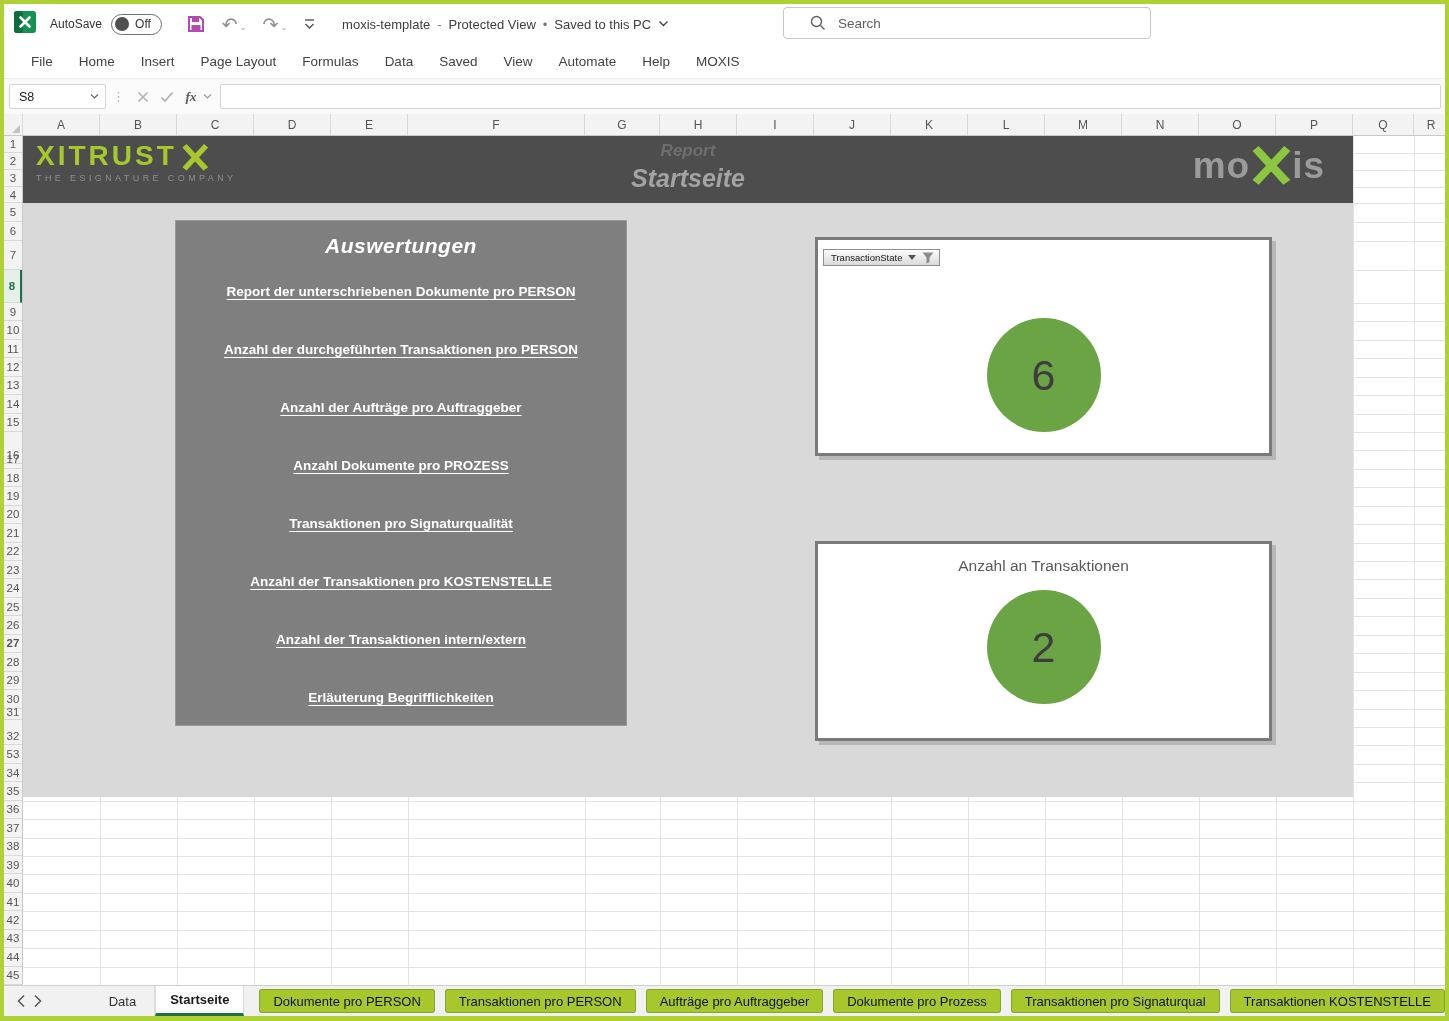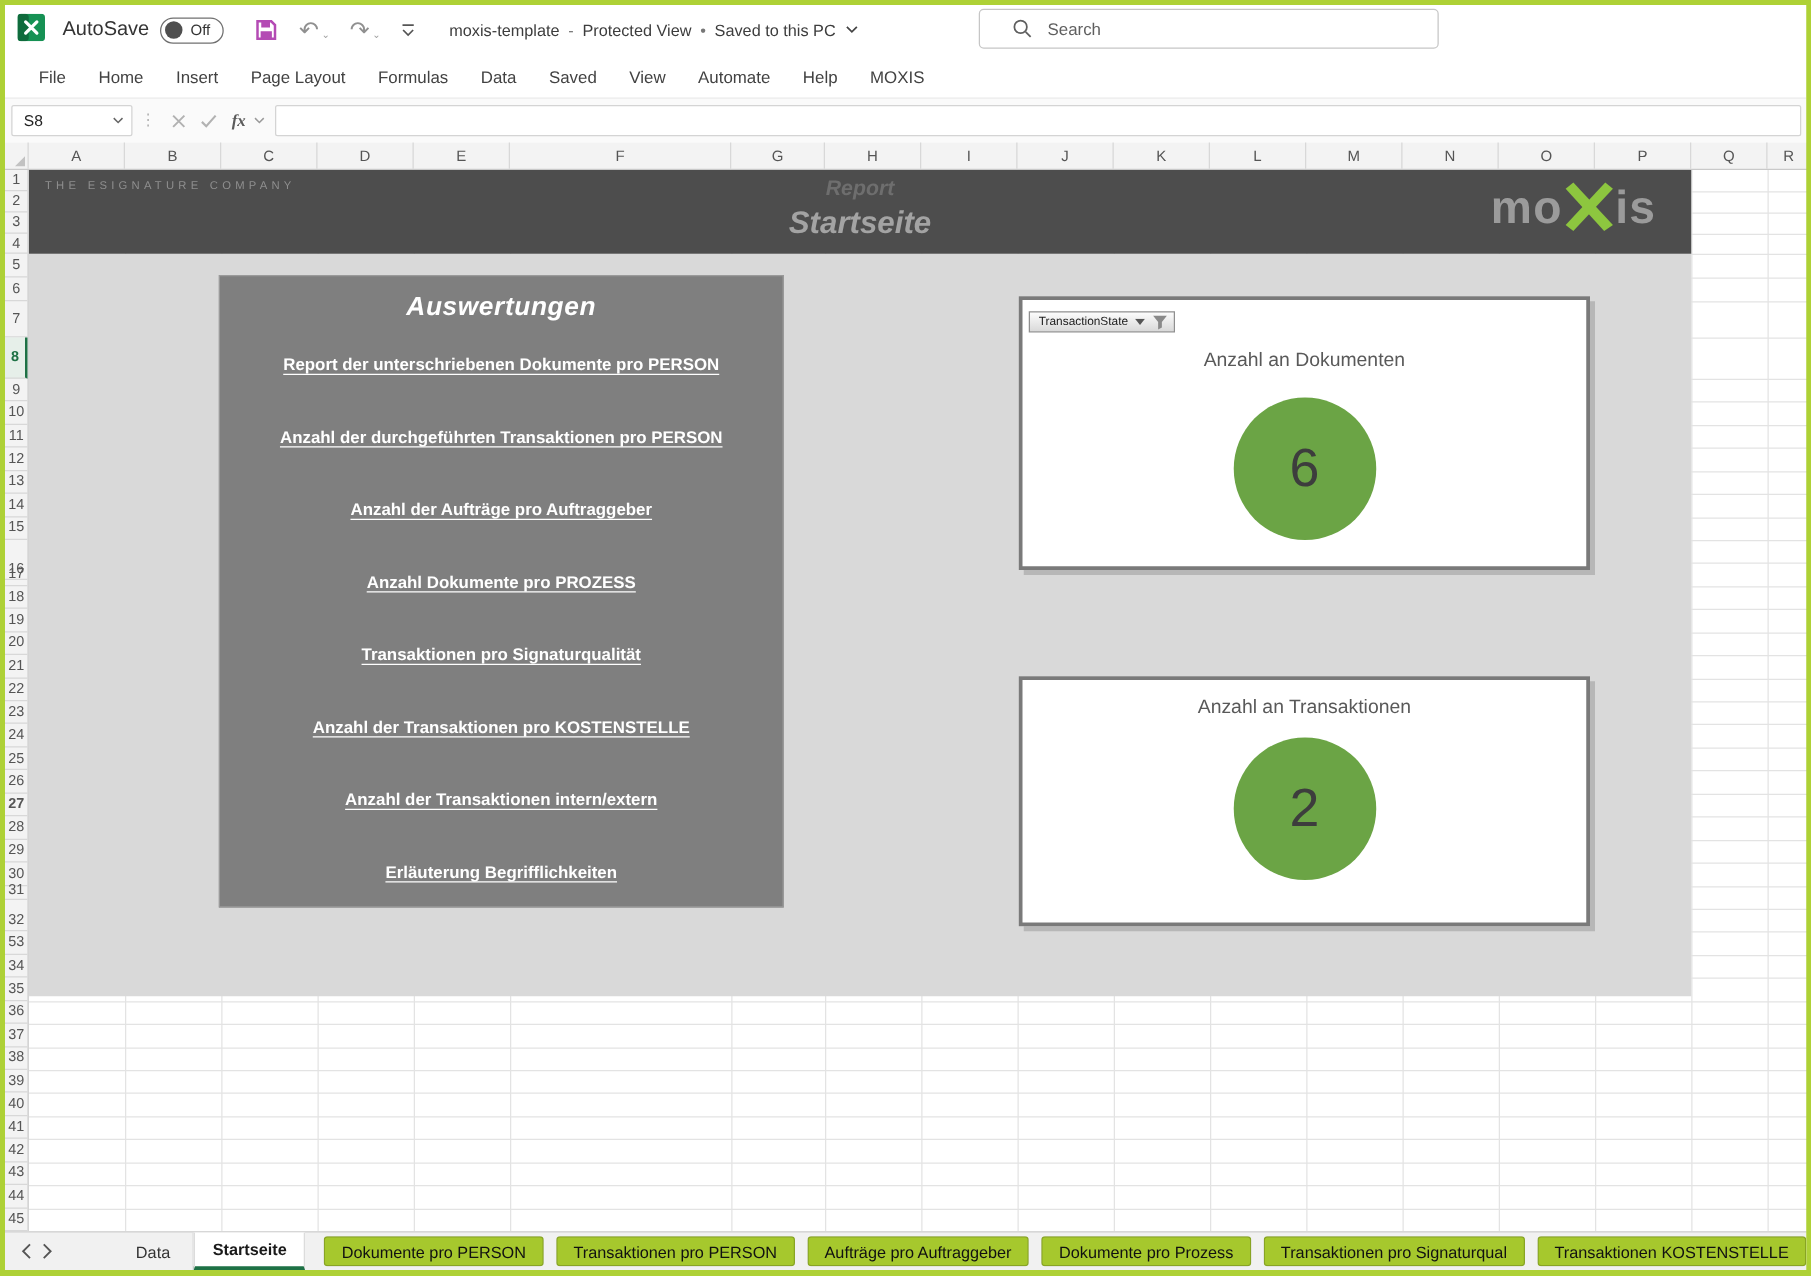--- a/index.html
+++ b/index.html
@@ -14,21 +14,21 @@
 
   .strip{position:absolute; background:var(--window-green); z-index:60;}
   .strip.top{left:0;top:0;right:0;height:4px;}
   .strip.left{left:0;top:0;bottom:0;width:4px;}
   .strip.right{right:0;top:0;bottom:0;width:4px;}
   .strip.bottom{left:0;bottom:0;right:0;height:5px;}
 
   
   .titlebar{position:absolute;left:4px;top:4px;right:4px;height:40px;background:#fff;display:flex;align-items:center;}
   .excel-icon{margin-left:10px;}
-  .autosave-label{margin-left:14px;font-size:16px;color:#333;}
+  .autosave-label{margin-left:14px;font-size:12px;color:#333;}
   .autosave-toggle{margin-left:9px;height:21px;border:1px solid #707070;border-radius:11px;display:flex;align-items:center;padding:0 10px 0 3px;gap:6px;cursor:pointer;}
   .autosave-knob{width:14px;height:14px;border-radius:50%;background:#4f4f4f;}
   .autosave-state{font-size:12px;color:#333;}
   .qat-btn{margin-left:16px;display:flex;align-items:flex-end;gap:2px;color:#909090;}
   .qat-btn .arrow{font-size:19px;line-height:19px;font-family:"DejaVu Sans",sans-serif;}
   .qat-btn .mini{font-size:8px;color:#a0a0a0;transform:translateY(-2px);}
   .doc-title-group{margin-left:26px;display:flex;align-items:center;gap:7px;font-size:13px;color:#3d3d3d;white-space:nowrap;}
   .doc-sep{color:#777;}
   .searchbox{position:absolute;left:779px;top:3px;width:368px;height:32px;background:#fff;border:1px solid #c6c6c6;border-radius:4px;display:flex;align-items:center;padding-left:26px;gap:12px;}
   .searchbox input{border:none;outline:none;font-size:13.5px;color:#333;width:260px;font-family:"Liberation Sans",sans-serif;background:transparent;}
@@ -267,20 +267,27 @@
       <div class="hline" style="top: 775px;"></div>
       <div class="hline" style="top: 794px;"></div>
       <div class="hline" style="top: 812px;"></div>
       <div class="hline" style="top: 831px;"></div>
       <div class="hline" style="top: 849px;"></div>
     </div>
   <div class="gray-region"></div>
 
   <div class="dark-band">
     <div class="xitrust">
+      <div class="xitrust-row">
+        <span class="xitrust-text">XITRUST</span>
+        <svg width="32" height="30" viewBox="0 0 100 100" style="margin-left:2px;">
+          <polygon points="8,18 22,7 94,84 78,95" fill="var(--brand-green)"></polygon>
+          <polygon points="80,7 94,18 22,95 8,84" fill="var(--brand-green)"></polygon>
+        </svg>
+      </div>
       <div class="xitrust-tag">THE ESIGNATURE COMPANY</div>
     </div>
     <div class="band-titles">
       <div class="report-label">Report</div>
       <div class="page-title">Startseite</div>
     </div>
     <div class="moxis">
       <span>mo</span>
       <svg width="52" height="44" viewBox="0 0 100 100">
         <polygon points="8,18 22,7 94,84 78,95" fill="#8dc63f"></polygon>
@@ -323,21 +330,20 @@
   <div class="card c1">
     <div class="filter-btn">
       <span>TransactionState</span>
       <svg width="8" height="5" viewBox="0 0 8 5">
           <polygon points="0,0 8,0 4,5" fill="#555"></polygon>
         </svg>
       <svg width="12" height="12" viewBox="0 0 12 12">
           <path d="M0.5 0.5 H11.5 L7.5 5.5 V10 L4.5 11.5 V5.5 Z" fill="#8a8a8a"></path>
         </svg>
     </div>
-    <div class="kpi-title">Anzahl an Dokumenten</div>
     <div class="kpi-circle">
       <span class="kpi-value">6</span>
     </div>
   </div>
 
   <div class="card c2">
     <div class="kpi-title">Anzahl an Transaktionen</div>
     <div class="kpi-circle">
       <span class="kpi-value">2</span>
     </div>

